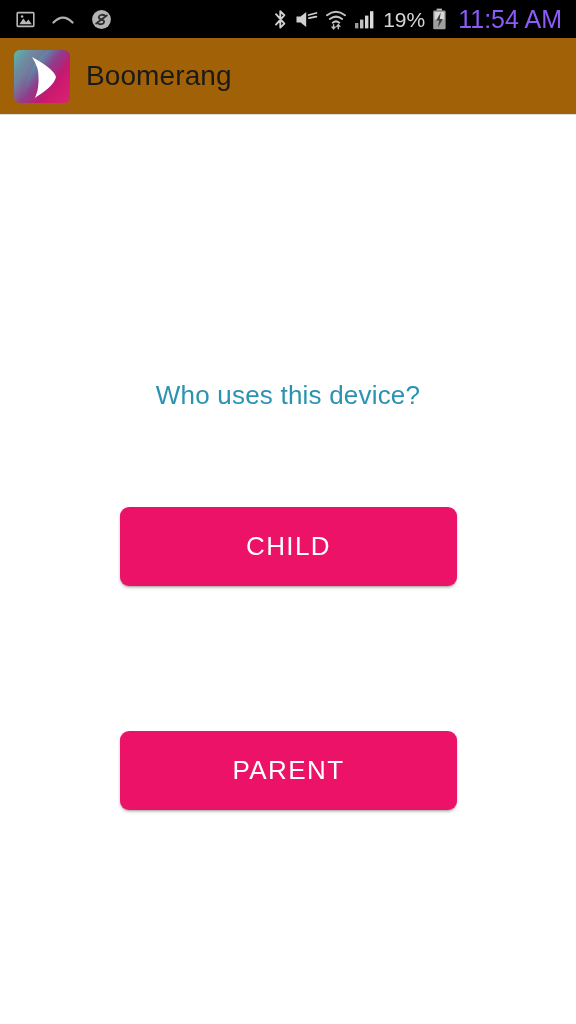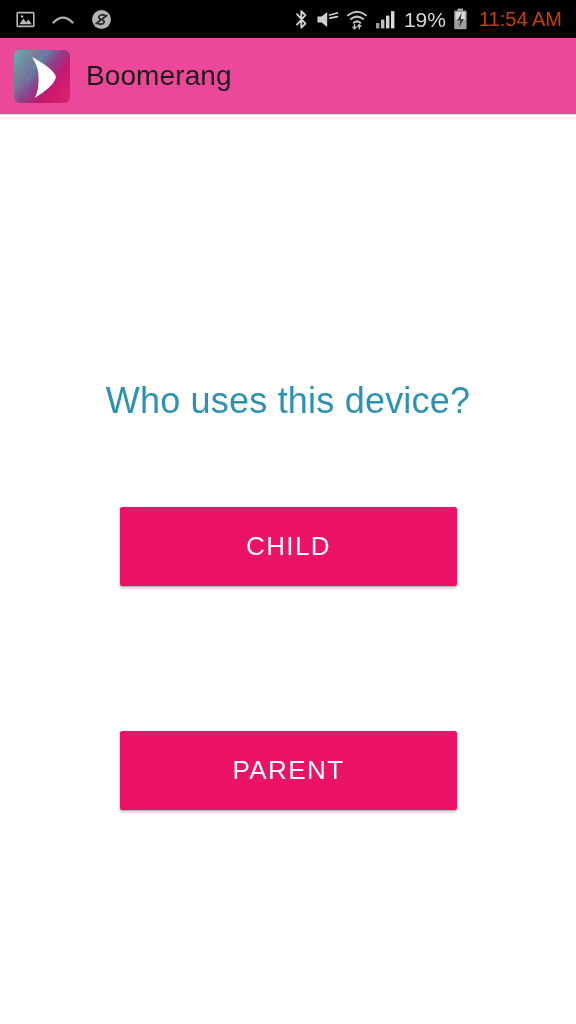--- a/index.html
+++ b/index.html
@@ -55,32 +55,32 @@
     line-height: 0;
   }
   .battery-pct {
     color: #d6d6d6;
     font-size: 21px;
     letter-spacing: 0px;
     line-height: 1;
     font-family: "Liberation Sans", sans-serif;
   }
   .clock {
-    color: #c2410c;
-    font-size: 20px;
+    color: #8b5cf6;
+    font-size: 25px;
     line-height: 1;
     margin-left: 4px;
     font-family: "Liberation Sans", sans-serif;
   }
 
   
   .app-bar {
     position: relative;
     height: 77px;
-    background: #ec4899;
+    background: #a16207;
     display: flex;
     align-items: center;
     padding-left: 14px;
     box-sizing: border-box;
     flex: 0 0 auto;
     border-bottom: 1px solid #dcdcdc;
   }
   .logo {
     width: 56px;
     height: 53px;
@@ -105,35 +105,35 @@
     flex: 1 1 auto;
     background: #ffffff;
   }
 
   .prompt {
     position: absolute;
     top: 266px;
     left: 0;
     right: 0;
     text-align: center;
-    font-size: 36px;
+    font-size: 26px;
     color: #2b93b1;
     font-family: "Liberation Sans", sans-serif;
     letter-spacing: 0.2px;
     line-height: 1.1;
   }
 
   .btn {
     position: absolute;
     left: 120px;
     width: 337px;
     height: 79px;
     background: #ec1268;
     border: none;
-    border-radius: 2px;
+    border-radius: 9px;
     color: #ffffff;
     font-size: 26px;
     letter-spacing: 1.4px;
     font-family: "Liberation Sans", sans-serif;
     display: flex;
     align-items: center;
     justify-content: center;
     box-shadow: 0 2px 3px rgba(0,0,0,0.22), 0 1px 1px rgba(0,0,0,0.12);
     cursor: pointer;
     padding: 0;

